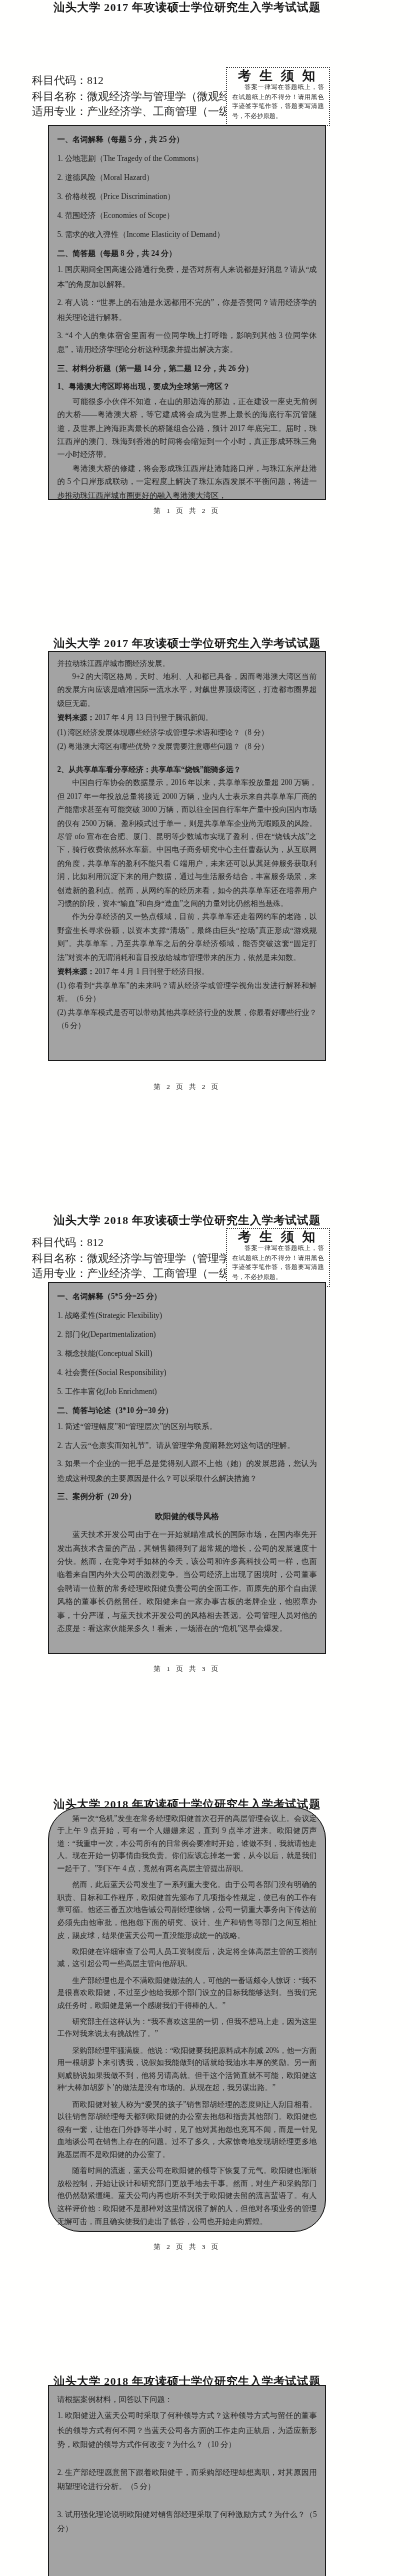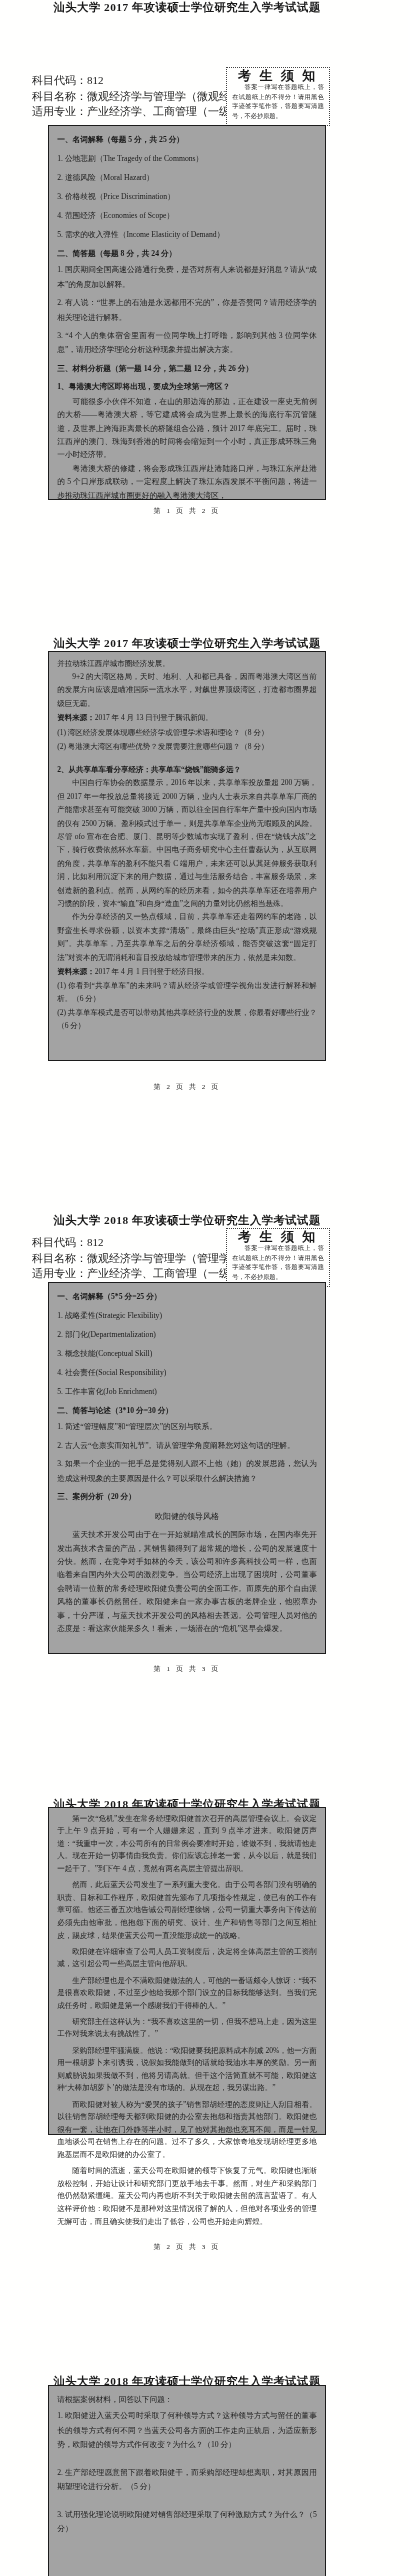--- a/index.html
+++ b/index.html
@@ -13,21 +13,21 @@
   .notice-body{text-indent:2em;text-align:justify;}
   .box{position:absolute;left:48px;width:278px;border:1px solid #1c1c1c;box-sizing:border-box;padding:4.6px 8.2px 6.2px;font-size:7.7px;background:#a3a3a3;}
   .sec-head{font-weight:700;line-height:14.4px;margin-top:2.1px;}
   .term-item{line-height:14.4px;margin:4.6px 0;}
   .q-item{line-height:14.4px;margin:2.1px 0 4.1px;text-align:justify;}
   .mat-title{font-weight:700;line-height:14.4px;margin-top:4.1px;}
   .para{line-height:13.4px;text-align:justify;text-indent:2em;margin:0;}
   .cont{text-indent:0;}
   .src{line-height:13.4px;margin:1px 0;}
   .src b{font-weight:700;}
-  .case-title{text-align:center;font-weight:400;line-height:14.4px;margin:5.2px 0 4.1px;font-size:8px;}
+  .case-title{text-align:center;font-weight:700;line-height:14.4px;margin:5.2px 0 4.1px;font-size:8px;}
   .gap-s{height:4.1px;}
   .gap-m{height:7.2px;}
   .dense{font-size:7.5px;}
   .dense .para{line-height:13.4px;}
   .dense .q-item{line-height:13px;margin:1px 0;}
   .dense .mat-title{line-height:13.4px;margin-top:5.2px;}
   .p42 .para{line-height:12.6px;margin:0 0 3.6px;}
   .footer{position:absolute;left:48px;width:278px;text-align:center;font-size:7px;letter-spacing:2.1px;color:#222;}
 </style>
 </head>
@@ -108,21 +108,21 @@
       <div class="q-item">3. 如果一个企业的一把手总是觉得别人跟不上他（她）的发展思路，您认为造成这种现象的主要原因是什么？可以采取什么解决措施？</div>
       <div class="sec-head">三、案例分析（20 分）</div>
       <div class="case-title">欧阳健的领导风格</div>
       <p class="para">蓝天技术开发公司由于在一开始就瞄准成长的国际市场，在国内率先开发出高技术含量的产品，其销售额得到了超常规的增长，公司的发展速度十分快。然而，在竞争对手如林的今天，该公司和许多高科技公司一样，也面临着来自国内外大公司的激烈竞争。当公司经济上出现了困境时，公司董事会聘请一位新的常务经理欧阳健负责公司的全面工作。而原先的那个自由派风格的董事长仍然留任。欧阳健来自一家办事古板的老牌企业，他照章办事，十分严谨，与蓝天技术开发公司的风格相去甚远。公司管理人员对他的态度是：看这家伙能呆多久！看来，一场潜在的“危机”迟早会爆发。</p>
     </div>
     <div class="footer" style="top:508px;">第 1 页 共 3 页</div>
   </div>
 
   <div class="page">
     <div class="exam-title" style="top:63px;">汕头大学 2018 年攻读硕士学位研究生入学考试试题</div>
-    <div class="box dense p42" style="top:73px;height:328px;">
+    <div class="box dense p42" style="top:73px;height:425px;border-radius:32px;">
       <p class="para">第一次“危机”发生在常务经理欧阳健首次召开的高层管理会议上。会议定于上午 9 点开始，可有一个人姗姗来迟，直到 9 点半才进来。欧阳健厉声道：“我重申一次，本公司所有的日常例会要准时开始，谁做不到，我就请他走人。现在开始一切事情由我负责。你们应该忘掉老一套，从今以后，就是我们一起干了。”到下午 4 点，竟然有两名高层主管提出辞职。</p>
       <p class="para">然而，此后蓝天公司发生了一系列重大变化。由于公司各部门没有明确的职责、目标和工作程序，欧阳健首先颁布了几项指令性规定，使已有的工作有章可循。他还三番五次地告诫公司副经理徐钢，公司一切重大事务向下传达前必须先由他审批，他抱怨下面的研究、设计、生产和销售等部门之间互相扯皮，踢皮球，结果使蓝天公司一直没能形成统一的战略。</p>
       <p class="para">欧阳健在详细审查了公司人员工资制度后，决定将全体高层主管的工资削减，这引起公司一些高层主管向他辞职。</p>
       <p class="para">生产部经理也是个不满欧阳健做法的人，可他的一番话颇令人惊讶：“我不是很喜欢欧阳健，不过至少他给我那个部门设立的目标我能够达到。当我们完成任务时，欧阳健是第一个感谢我们干得棒的人。”</p>
       <p class="para">研究部主任这样认为：“我不喜欢这里的一切，但我不想马上走，因为这里工作对我来说太有挑战性了。”</p>
       <p class="para">采购部经理牢骚满腹。他说：“欧阳健要我把原料成本削减 20%，他一方面用一根胡萝卜来引诱我，说假如我能做到的话就给我油水丰厚的奖励。另一面则威胁说如果我做不到，他将另请高就。但干这个活简直就不可能，欧阳健这种‘大棒加胡萝卜’的做法是没有市场的。从现在起，我另谋出路。”</p>
       <p class="para">而欧阳健对被人称为“爱哭的孩子”销售部胡经理的态度则让人刮目相看。以往销售部胡经理每天都到欧阳健的办公室去抱怨和指责其他部门。欧阳健也很有一套，让他在门外静等半小时，见了他对其抱怨也充耳不闻，而是一针见血地谈公司在销售上存在的问题。过不了多久，大家惊奇地发现胡经理更多地跑基层而不是欧阳健的办公室了。</p>
       <p class="para">随着时间的流逝，蓝天公司在欧阳健的领导下恢复了元气。欧阳健也渐渐放松控制，开始让设计和研究部门更放手地去干事。然而，对生产和采购部门他仍然勒紧缰绳。蓝天公司内再也听不到关于欧阳健去留的流言蜚语了。有人这样评价他：欧阳健不是那种对这里情况很了解的人，但他对各项业务的管理无懈可击，而且确实使我们走出了低谷，公司也开始走向辉煌。</p>
     </div>
     <div class="footer" style="top:508px;">第 2 页 共 3 页</div>

